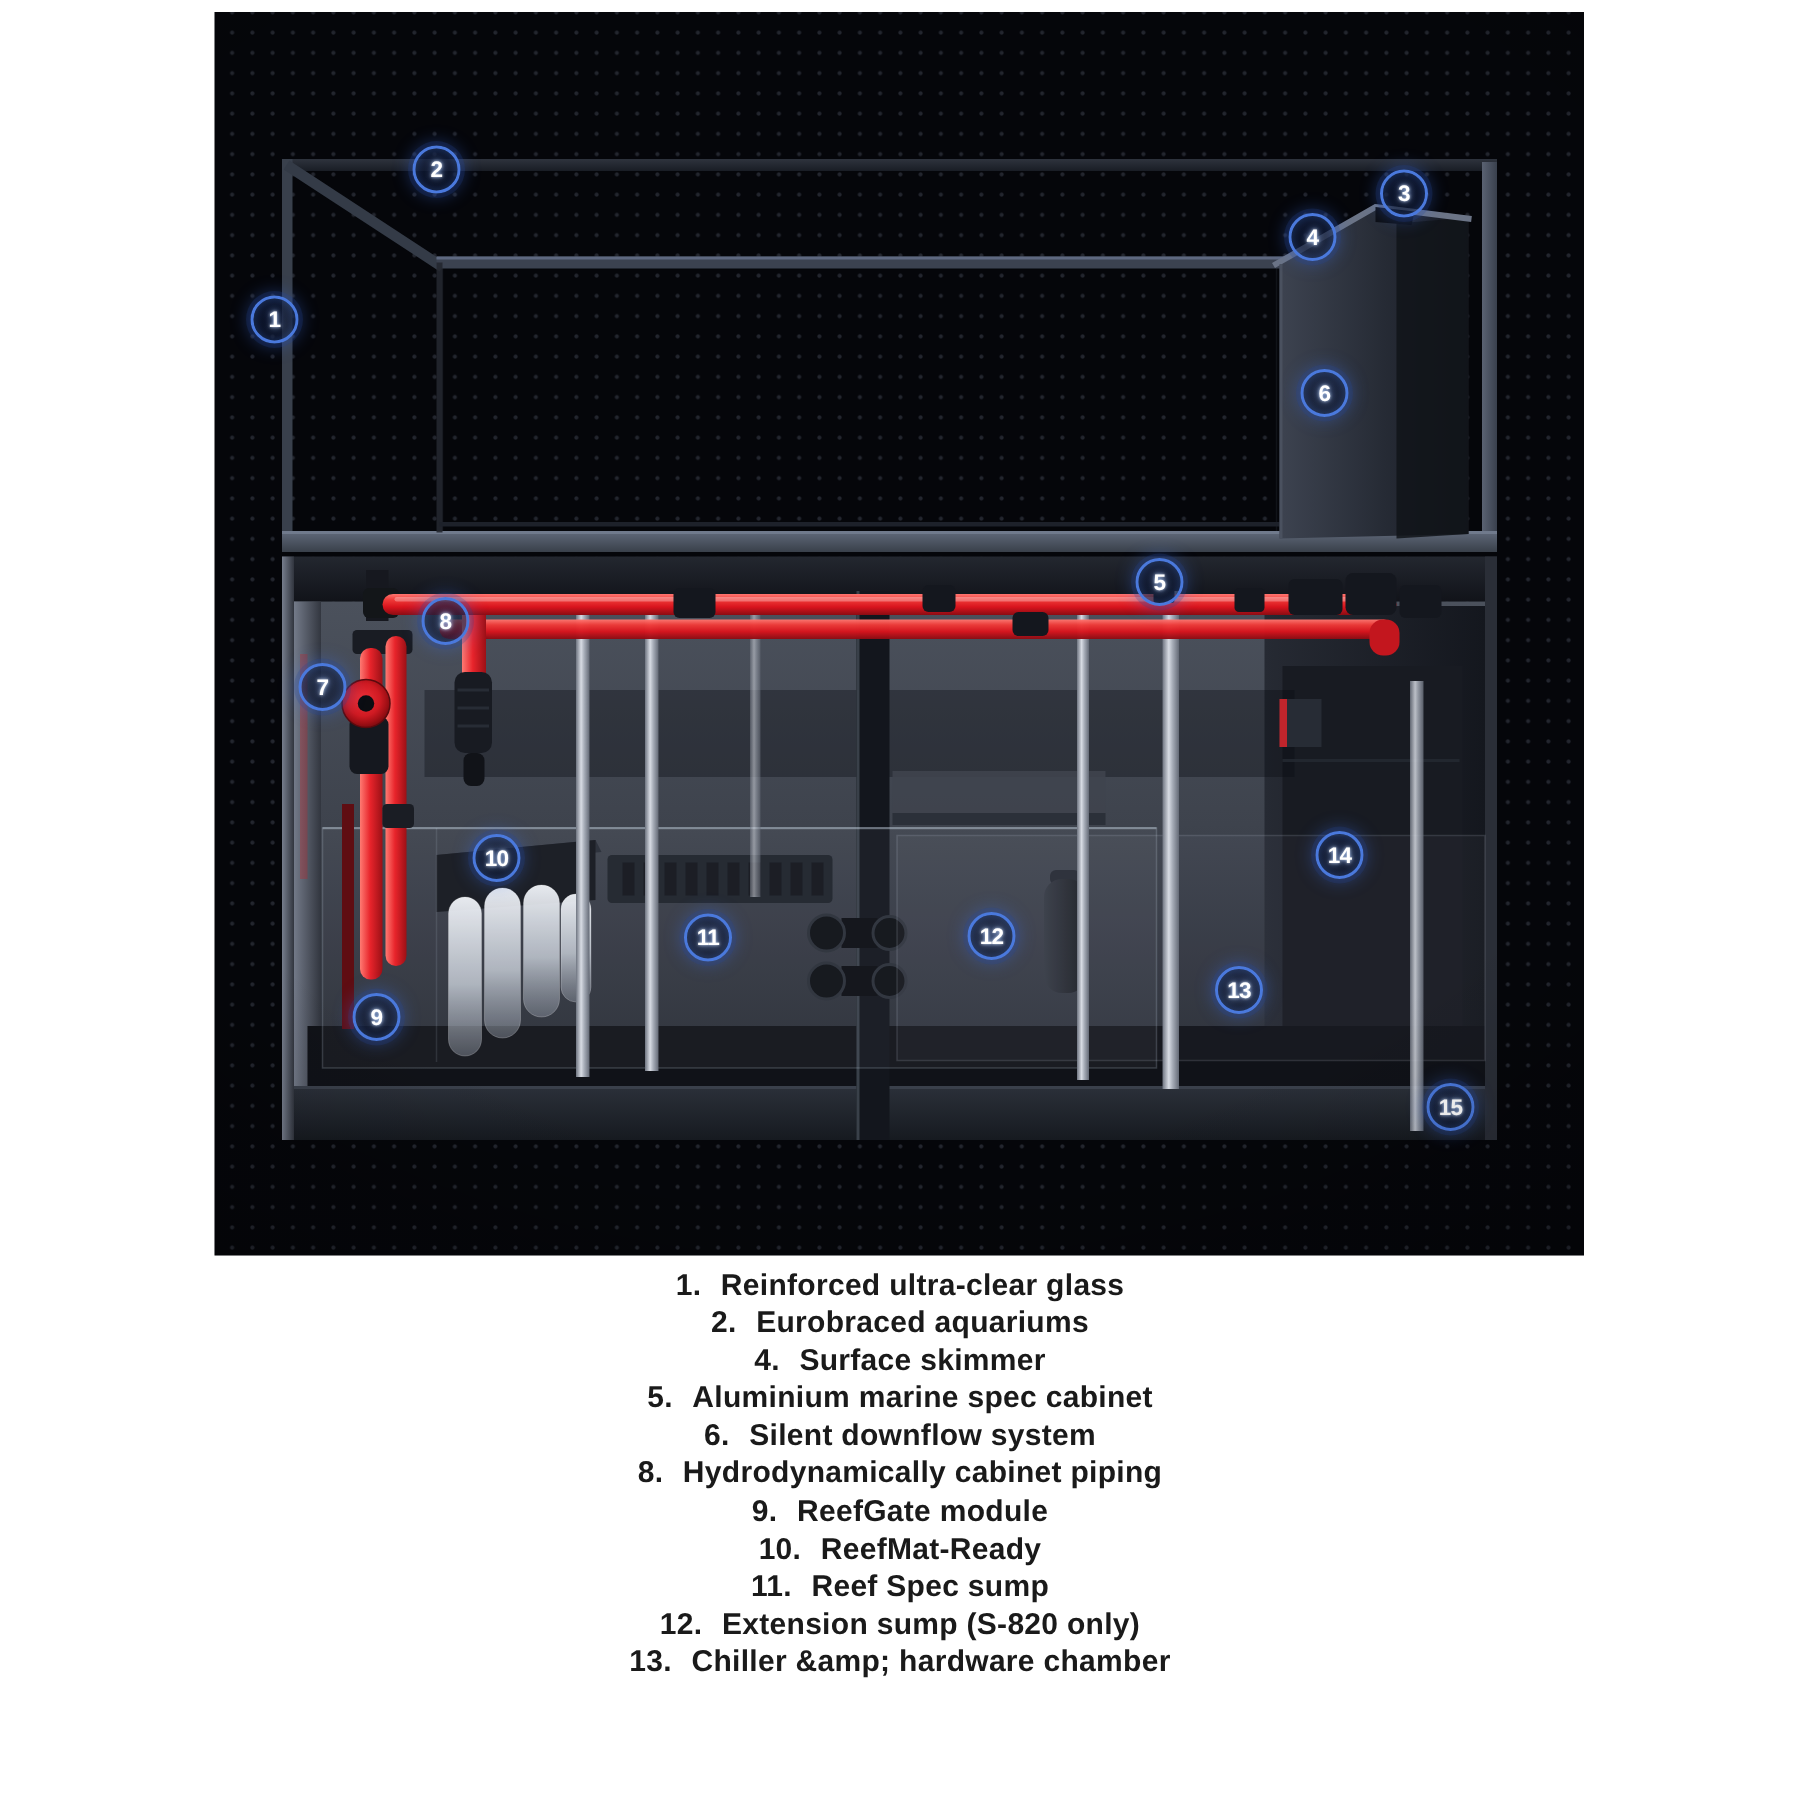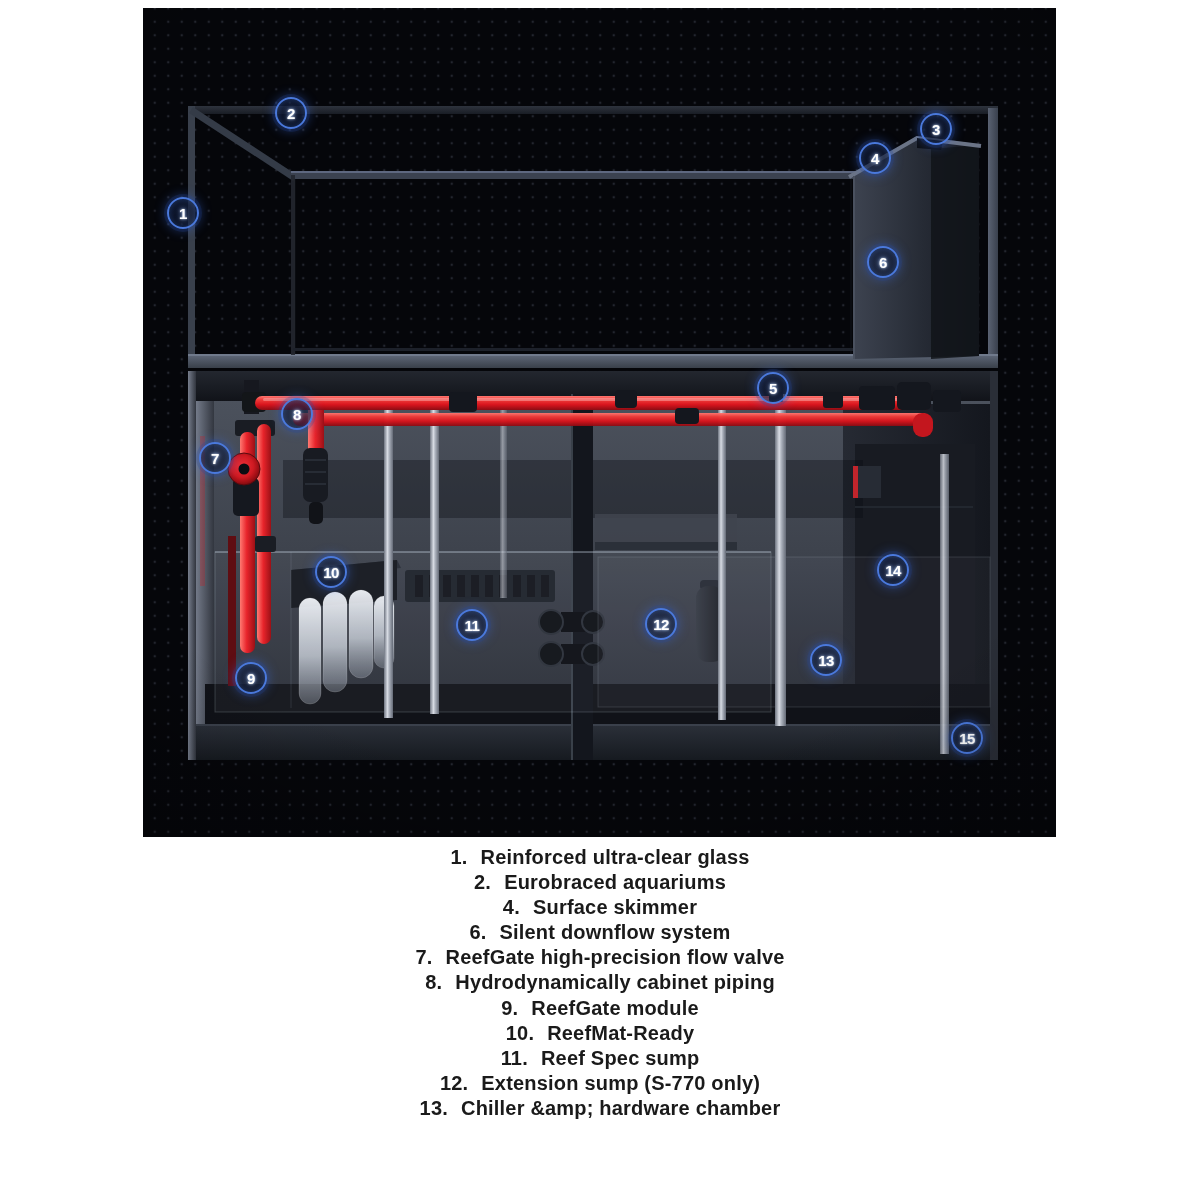--- a/index.html
+++ b/index.html
@@ -268,23 +268,23 @@
         <div class="badge" style="left: 750px; top: 562px;">14</div>
         <div class="badge" style="left: 824px; top: 730px;">15</div>
       </div>
     <div class="vignette"></div>
   </div>
 
   <ol class="features" id="features">
       <li><span class="num">1.</span><span>Reinforced ultra-clear glass</span></li>
       <li><span class="num">2.</span><span>Eurobraced aquariums</span></li>
       <li><span class="num">4.</span><span>Surface skimmer</span></li>
+      <li><span class="num">5.</span><span>Aluminium marine spec cabinet</span></li>
       <li><span class="num">6.</span><span>Silent downflow system</span></li>
-      <li><span class="num">7.</span><span>ReefGate high-precision flow valve</span></li>
       <li><span class="num">8.</span><span>Hydrodynamically cabinet piping</span></li>
       <li><span class="num">9.</span><span>ReefGate module</span></li>
       <li><span class="num">10.</span><span>ReefMat-Ready</span></li>
       <li><span class="num">11.</span><span>Reef Spec sump</span></li>
-      <li><span class="num">12.</span><span>Extension sump (S-770 only)</span></li>
+      <li><span class="num">12.</span><span>Extension sump (S-820 only)</span></li>
       <li><span class="num">13.</span><span>Chiller &amp;amp; hardware chamber</span></li>
     </ol>
 
 </div>
 
 </body></html>

